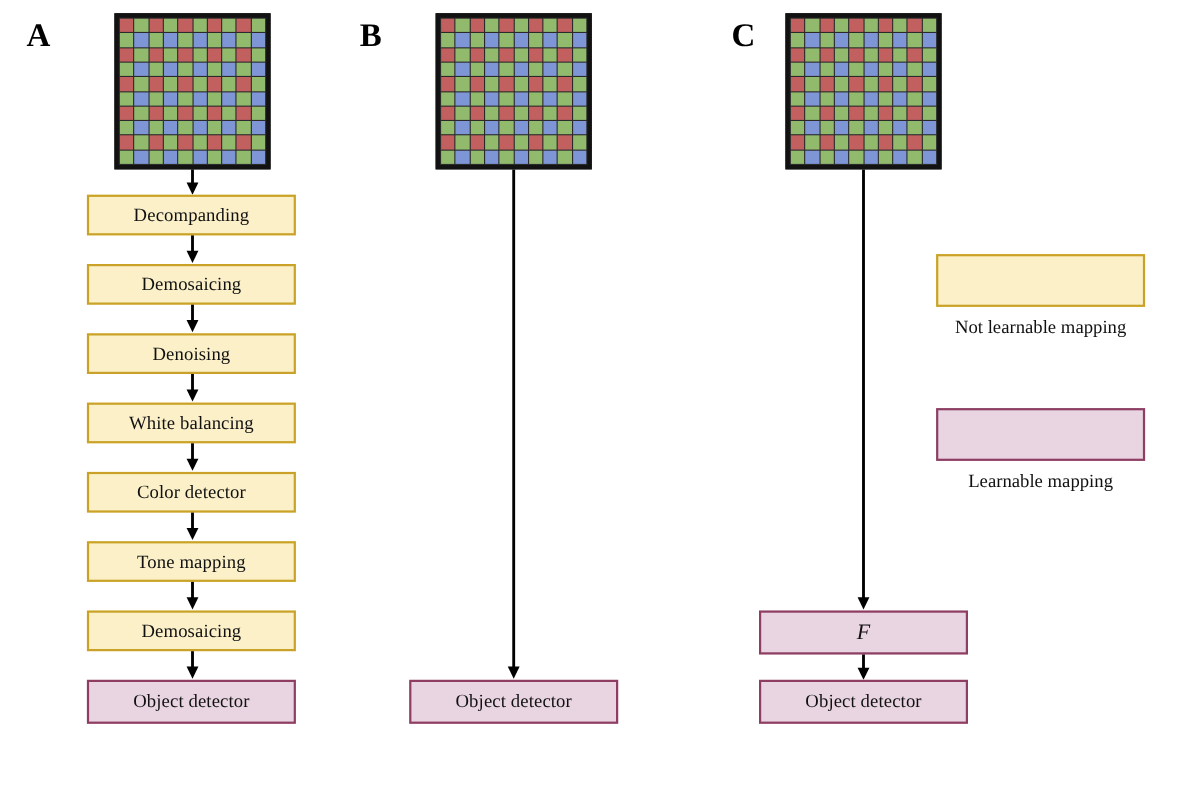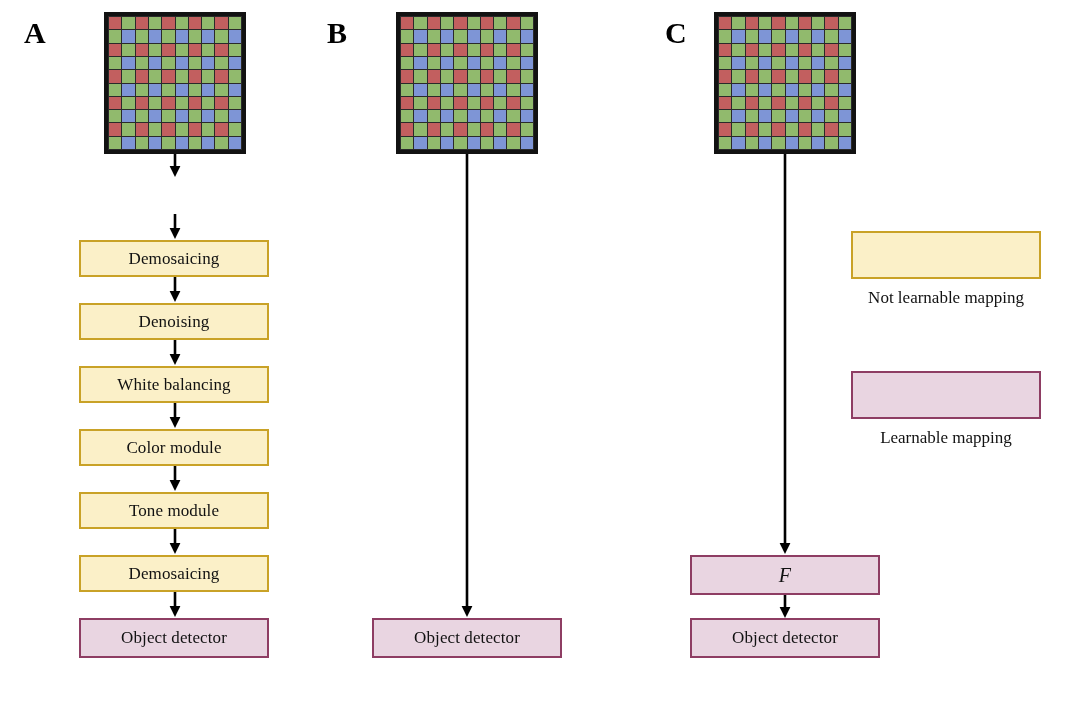--- a/index.html
+++ b/index.html
@@ -202,20 +202,21 @@
       <div class="bayer-cell" style="background: rgb(126, 149, 214);"></div>
       <div class="bayer-cell" style="background: rgb(145, 186, 109);"></div>
       <div class="bayer-cell" style="background: rgb(126, 149, 214);"></div>
     </div>
 
   <svg class="arrow" style="left:167px; top:154px; width:16px; height:24px;" viewBox="0 0 16 24">
     <line x1="8" y1="0" x2="8" y2="15" stroke="#000" stroke-width="2.6"></line>
     <polygon points="8,23 2.6,12 13.4,12" fill="#000"></polygon>
   </svg>
 
+  <div class="modbox fixed" style="left:79px; top:177px; width:190px; height:37px;">Decompanding</div>
 
   <svg class="arrow" style="left:167px; top:214px; width:16px; height:26px;" viewBox="0 0 16 26">
     <line x1="8" y1="0" x2="8" y2="17" stroke="#000" stroke-width="2.6"></line>
     <polygon points="8,25 2.6,14 13.4,14" fill="#000"></polygon>
   </svg>
 
   <div class="modbox fixed" style="left:79px; top:240px; width:190px; height:37px;">Demosaicing</div>
 
   <svg class="arrow" style="left:167px; top:277px; width:16px; height:26px;" viewBox="0 0 16 26">
     <line x1="8" y1="0" x2="8" y2="17" stroke="#000" stroke-width="2.6"></line>
@@ -229,28 +230,28 @@
     <polygon points="8,25 2.6,14 13.4,14" fill="#000"></polygon>
   </svg>
 
   <div class="modbox fixed" style="left:79px; top:366px; width:190px; height:37px;">White balancing</div>
 
   <svg class="arrow" style="left:167px; top:403px; width:16px; height:26px;" viewBox="0 0 16 26">
     <line x1="8" y1="0" x2="8" y2="17" stroke="#000" stroke-width="2.6"></line>
     <polygon points="8,25 2.6,14 13.4,14" fill="#000"></polygon>
   </svg>
 
-  <div class="modbox fixed" style="left:79px; top:429px; width:190px; height:37px;">Color module</div>
+  <div class="modbox fixed" style="left:79px; top:429px; width:190px; height:37px;">Color detector</div>
 
   <svg class="arrow" style="left:167px; top:466px; width:16px; height:26px;" viewBox="0 0 16 26">
     <line x1="8" y1="0" x2="8" y2="17" stroke="#000" stroke-width="2.6"></line>
     <polygon points="8,25 2.6,14 13.4,14" fill="#000"></polygon>
   </svg>
 
-  <div class="modbox fixed" style="left:79px; top:492px; width:190px; height:37px;">Tone module</div>
+  <div class="modbox fixed" style="left:79px; top:492px; width:190px; height:37px;">Tone mapping</div>
 
   <svg class="arrow" style="left:167px; top:529px; width:16px; height:26px;" viewBox="0 0 16 26">
     <line x1="8" y1="0" x2="8" y2="17" stroke="#000" stroke-width="2.6"></line>
     <polygon points="8,25 2.6,14 13.4,14" fill="#000"></polygon>
   </svg>
 
   <div class="modbox fixed" style="left:79px; top:555px; width:190px; height:37px;">Demosaicing</div>
 
   <svg class="arrow" style="left:167px; top:592px; width:16px; height:26px;" viewBox="0 0 16 26">
     <line x1="8" y1="0" x2="8" y2="17" stroke="#000" stroke-width="2.6"></line>

